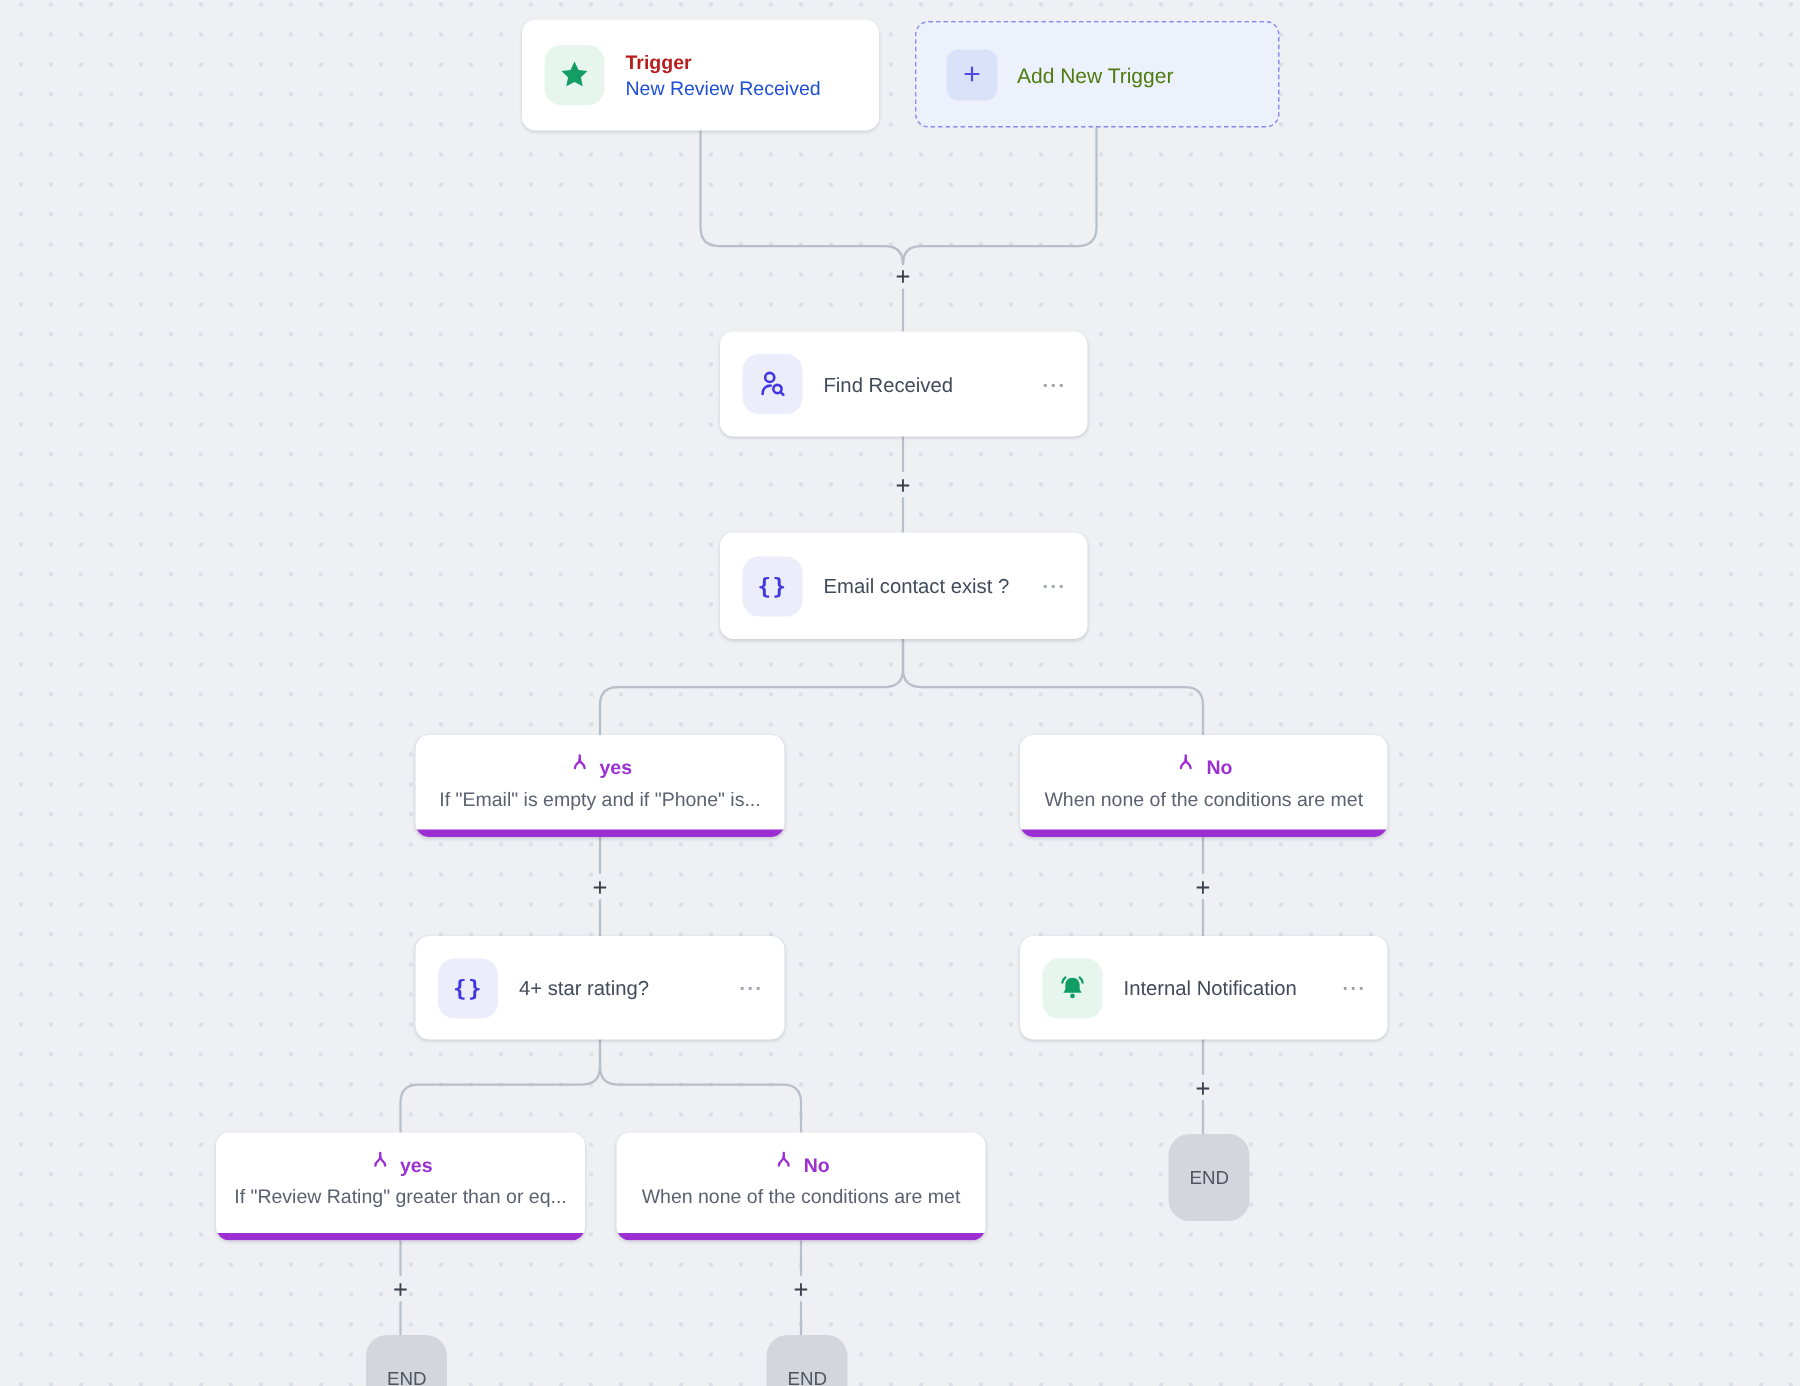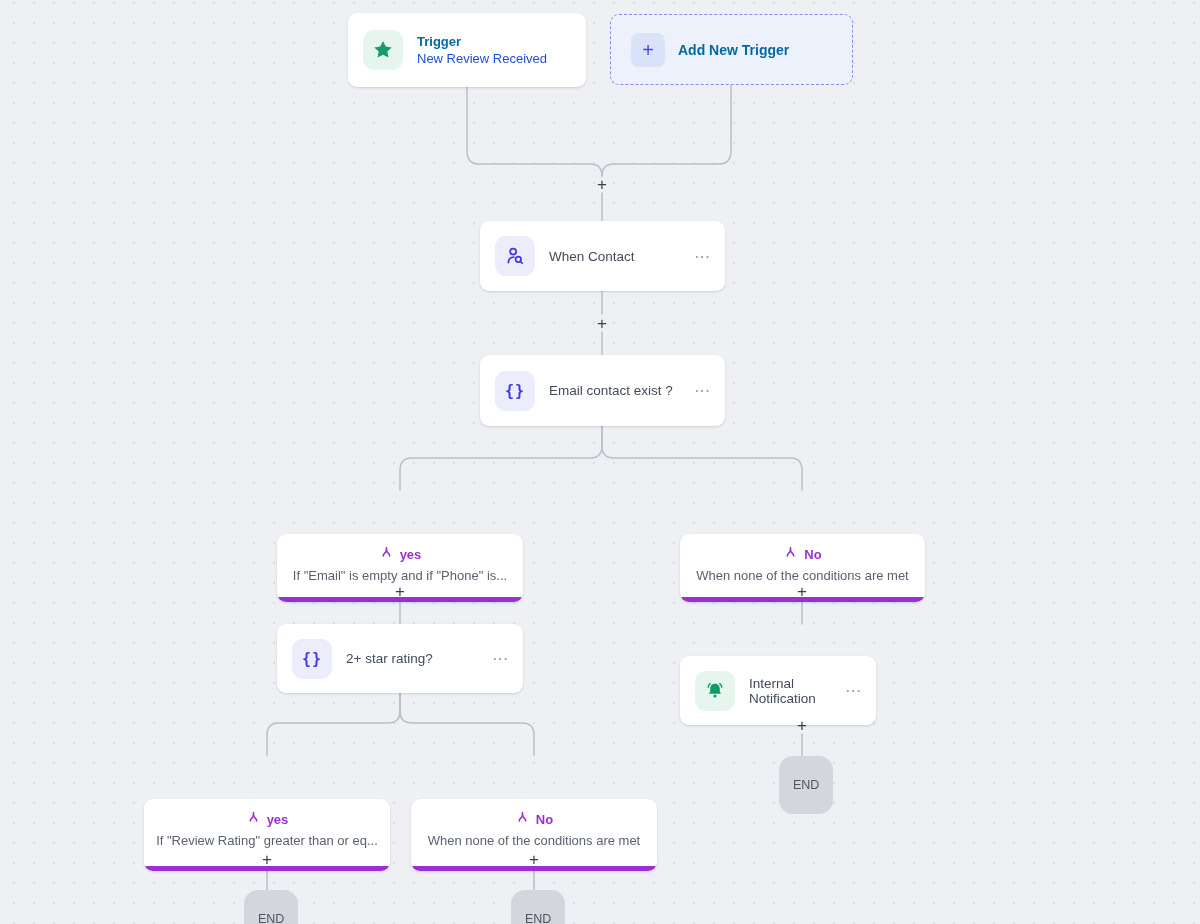--- a/index.html
+++ b/index.html
@@ -47,43 +47,43 @@
   .node-label { flex: 1; font-size: 13.5px; color: #414a5a; }
   .menu-dots {
     flex: 0 0 auto;
     color: #9aa1ad; font-size: 13px; font-weight: bold; letter-spacing: 1px;
     cursor: pointer; line-height: 1;
   }
 
   
   .trigger-node { display: flex; align-items: center; gap: 14px; padding: 0 14px 0 15px; }
   .trigger-text { display: flex; flex-direction: column; gap: 2px; }
-  .trigger-category { color: #0369a1; font-size: 13px; font-weight: bold; }
+  .trigger-category { color: #b91c1c; font-size: 13px; font-weight: bold; }
   .trigger-title { color: #1d4ed8; font-size: 13px; }
 
   
   .add-trigger {
     position: absolute;
     display: flex; align-items: center; gap: 13px;
     padding: 0 14px 0 20px;
     background: #edf1fc;
     border: 1.4px dashed #8689ee;
     border-radius: 9px;
     cursor: pointer;
   }
   .add-plus-tile {
     width: 34px; height: 34px; border-radius: 8px;
     background: #d9e2f8; color: #4f46e5;
     display: flex; align-items: center; justify-content: center;
     font-size: 20px; font-weight: 400; line-height: 1;
   }
-  .add-trigger-label { color: #0369a1; font-size: 14px; font-weight: bold; }
+  .add-trigger-label { color: #4d7c0f; font-size: 14px; font-weight: normal; }
 
   
-  .branch-node { text-align: center; padding: 11px 12px 0; overflow: hidden; margin-top: 44px; }
+  .branch-node { text-align: center; padding: 11px 12px 0; overflow: hidden; }
   .branch-head { display: flex; align-items: center; justify-content: center; gap: 6px; }
   .branch-label { color: #9b2fd1; font-size: 13px; font-weight: bold; }
   .branch-condition {
     margin-top: 4px; font-size: 13px; color: #5a6170;
     white-space: nowrap; overflow: hidden;
   }
   .branch-bar {
     position: absolute; left: 0; right: 0; bottom: 0; height: 5px;
     background: #9b2fd1; border-radius: 0 0 9px 9px;
   }
@@ -148,21 +148,21 @@
 
   <div class="card action-node" style="left:480px; top:221px; width:245px; height:70px;">
     <div class="icon-tile tile-indigo">
       <svg width="22" height="22" viewBox="0 0 24 24" fill="none" stroke="#4338e0" stroke-width="1.9" stroke-linecap="round">
         <circle cx="10" cy="7.2" r="3.3"></circle>
         <path d="M4.8 19.2c0-4 2.7-6 5.8-6"></path>
         <circle cx="15.6" cy="15.6" r="3"></circle>
         <path d="M17.9 17.9l2 2"></path>
       </svg>
     </div>
-    <span class="node-label">When Contact</span>
+    <span class="node-label">Find Received</span>
     <span class="menu-dots">···</span>
   </div>
 
   <div class="card action-node" style="left:480px; top:355px; width:245px; height:71px;">
     <div class="icon-tile tile-indigo">
       <span class="braces-glyph">{}</span>
     </div>
     <span class="node-label">Email contact exist ?</span>
     <span class="menu-dots">···</span>
   </div>
@@ -194,25 +194,25 @@
       <span class="branch-label">No</span>
     </div>
     <div class="branch-condition">When none of the conditions are met</div>
     <div class="branch-bar"></div>
   </div>
 
   <div class="card action-node" style="left:277px; top:624px; width:246px; height:69px;">
     <div class="icon-tile tile-indigo">
       <span class="braces-glyph">{}</span>
     </div>
-    <span class="node-label">2+ star rating?</span>
-    <span class="menu-dots">···</span>
-  </div>
-
-  <div class="card action-node" style="left:680px; top:656px; width:196px; height:69px;">
+    <span class="node-label">4+ star rating?</span>
+    <span class="menu-dots">···</span>
+  </div>
+
+  <div class="card action-node" style="left:680px; top:624px; width:245px; height:69px;">
     <div class="icon-tile tile-green">
       <svg width="22" height="22" viewBox="0 0 24 24">
         <path d="M12 4.2c-3.2 0-5.2 2.3-5.2 5.3v3.1L5.4 15h13.2l-1.4-2.4V9.5c0-3-2-5.3-5.2-5.3z" fill="#0f9d63"></path>
         <circle cx="12" cy="17.4" r="1.7" fill="#0f9d63"></circle>
         <path d="M4.6 7.8c.2-1.6 1-2.9 2.2-3.8 M19.4 7.8c-.2-1.6-1-2.9-2.2-3.8" stroke="#0f9d63" stroke-width="1.6" fill="none" stroke-linecap="round"></path>
       </svg>
     </div>
     <span class="node-label">Internal Notification</span>
     <span class="menu-dots">···</span>
   </div>

